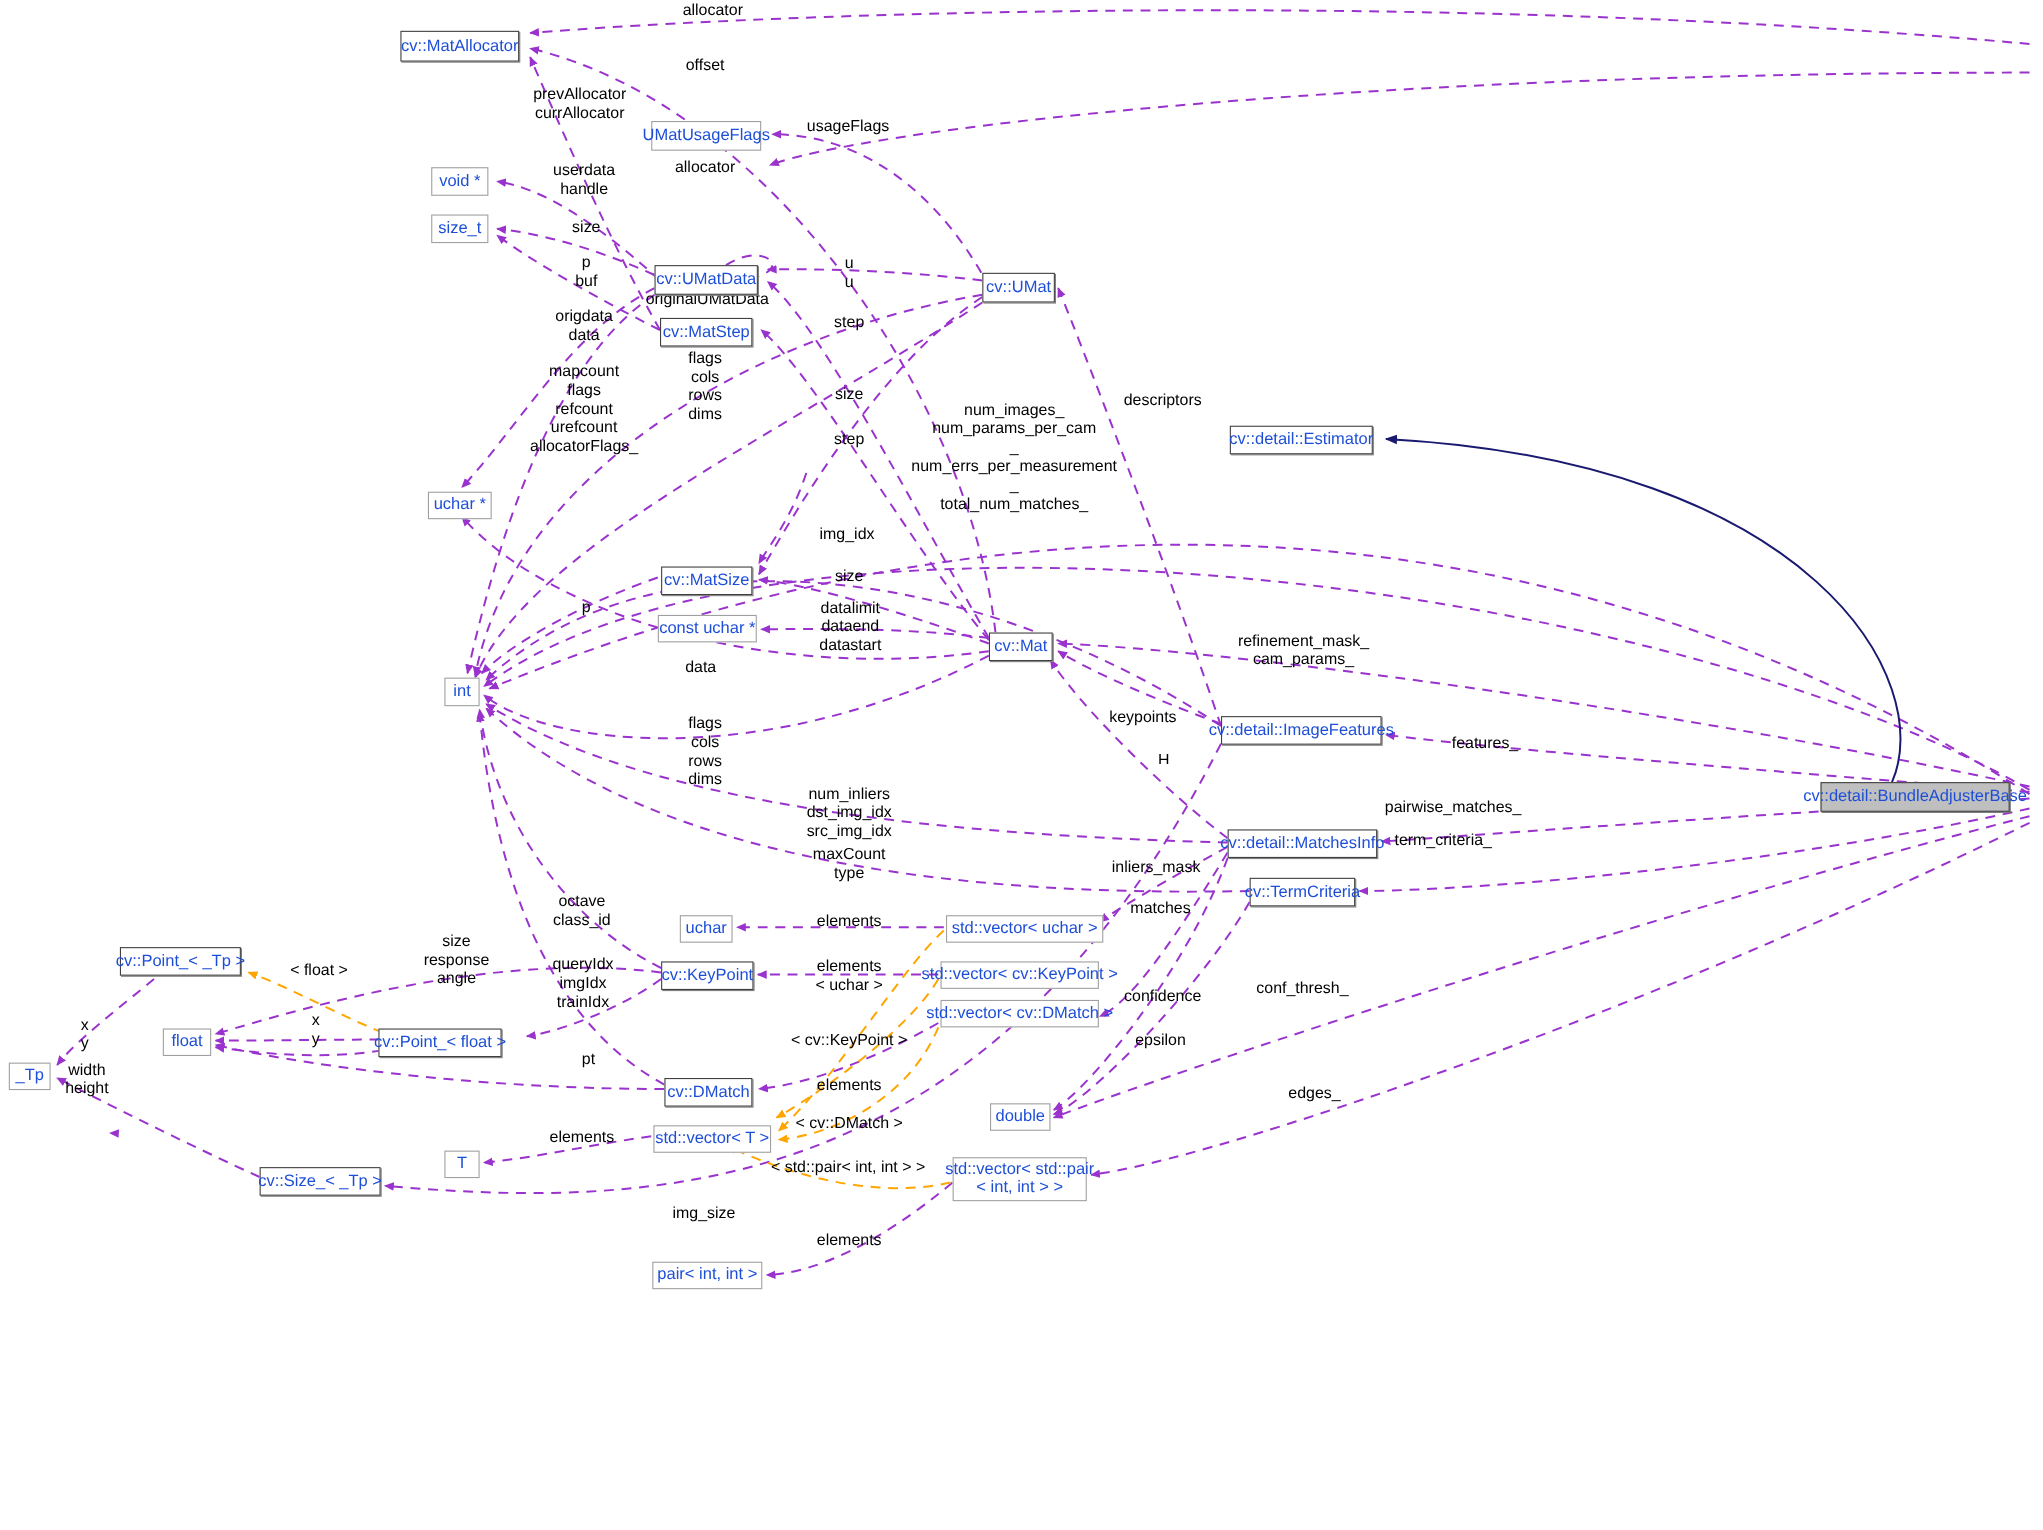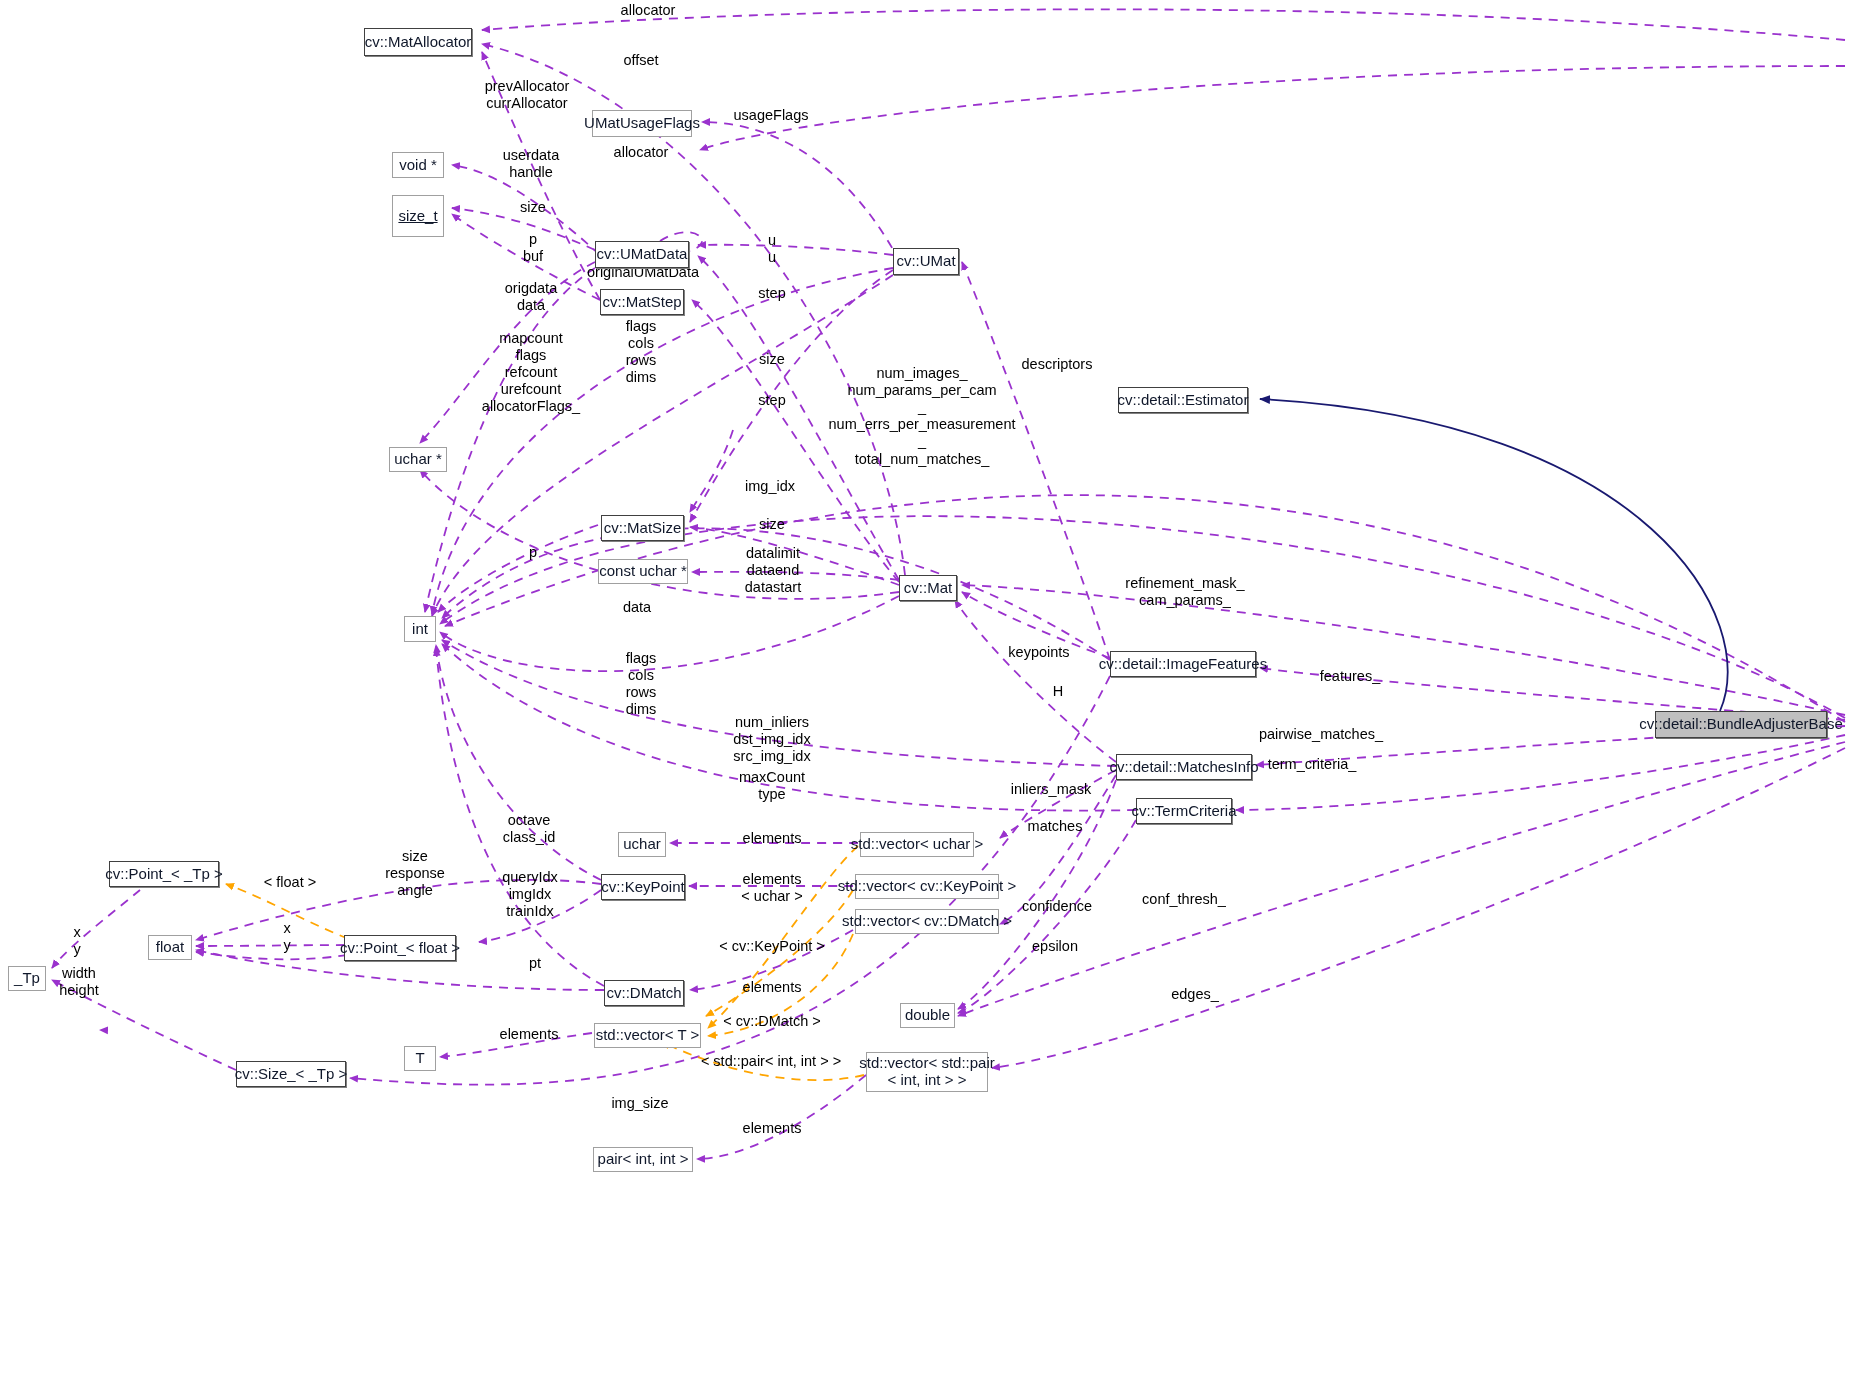--- a/index.html
+++ b/index.html
@@ -18,21 +18,21 @@
   }
   .node{
     position:absolute;
     box-sizing:border-box;
     display:flex;
     align-items:center;
     justify-content:center;
     text-align:center;
     white-space:pre;
     line-height:1.12;
-    color:#0f172a;
+    color:#1d4ed8;
     font-size:15px;
     background:#ffffff;
     z-index:5;
   }
   
   .node.plain{ border:1px solid #a0a0a0; }
   
   .node.cls{ border:1.6px solid #404040; box-shadow:1px 1px 0 0 #808080; }
   
   .node.current{ border:1.6px solid #404040; background:#bfbfbf; box-shadow:1px 1px 0 0 #707070;}
@@ -199,36 +199,36 @@
     <g fill="none" stroke="#191970" stroke-width="1.8" marker-end="url(#ar-b)">
 
       <path d="M1720,711 C1760,620 1650,420 1260,399"></path>
     </g>
   </svg>
 
   <div id="node-layer">
       <div class="node cls" style="left: 364px; top: 28px; width: 108px; height: 28px;">cv::MatAllocator</div>
       <div class="node plain" style="left: 592px; top: 110px; width: 100px; height: 27px;">UMatUsageFlags</div>
       <div class="node plain" style="left: 392px; top: 152px; width: 52px; height: 26px;">void *</div>
-      <div class="node plain" style="left: 392px; top: 195px; width: 52px; height: 42px; text-decoration: underline;">size_t</div>
+      <div class="node plain" style="left: 392px; top: 195px; width: 52px; height: 26px;">size_t</div>
       <div class="node cls" style="left: 595px; top: 241px; width: 94px; height: 27px;">cv::UMatData</div>
       <div class="node cls" style="left: 893px; top: 248px; width: 66px; height: 27px;">cv::UMat</div>
       <div class="node cls" style="left: 600px; top: 289px; width: 84px; height: 26px;">cv::MatStep</div>
       <div class="node cls" style="left: 1118px; top: 387px; width: 130px; height: 26px;">cv::detail::Estimator</div>
       <div class="node plain" style="left: 389px; top: 447px; width: 58px; height: 25px;">uchar *</div>
       <div class="node cls" style="left: 601px; top: 515px; width: 83px; height: 26px;">cv::MatSize</div>
       <div class="node plain" style="left: 598px; top: 559px; width: 90px; height: 25px;">const uchar *</div>
       <div class="node cls" style="left: 899px; top: 575px; width: 58px; height: 26px;">cv::Mat</div>
       <div class="node plain" style="left: 404px; top: 616px; width: 32px; height: 26px;">int</div>
       <div class="node cls" style="left: 1110px; top: 651px; width: 146px; height: 26px;">cv::detail::ImageFeatures</div>
       <div class="node current" style="left: 1655px; top: 711px; width: 172px; height: 27px;">cv::detail::BundleAdjusterBase</div>
       <div class="node cls" style="left: 1116px; top: 754px; width: 136px; height: 26px;">cv::detail::MatchesInfo</div>
       <div class="node cls" style="left: 1136px; top: 798px; width: 96px; height: 26px;">cv::TermCriteria</div>
       <div class="node plain" style="left: 618px; top: 832px; width: 48px; height: 25px;">uchar</div>
-      <div class="node plain" style="left: 860px; top: 832px; width: 114px; height: 25px;">std::vector&lt; uchar &gt;</div>
+      <div class="node plain" style="left: 860px; top: 832px; width: 143px; height: 25px;">std::vector&lt; uchar &gt;</div>
       <div class="node cls" style="left: 109px; top: 861px; width: 110px; height: 26px;">cv::Point_&lt; _Tp &gt;</div>
       <div class="node cls" style="left: 601px; top: 874px; width: 84px; height: 26px;">cv::KeyPoint</div>
       <div class="node plain" style="left: 855px; top: 874px; width: 144px; height: 25px;">std::vector&lt; cv::KeyPoint &gt;</div>
       <div class="node plain" style="left: 855px; top: 909px; width: 144px; height: 25px;">std::vector&lt; cv::DMatch &gt;</div>
       <div class="node plain" style="left: 148px; top: 935px; width: 44px; height: 25px;">float</div>
       <div class="node cls" style="left: 344px; top: 935px; width: 112px; height: 26px;">cv::Point_&lt; float &gt;</div>
       <div class="node plain" style="left: 900px; top: 1003px; width: 55px; height: 25px;">double</div>
       <div class="node plain" style="left: 8px; top: 966px; width: 38px; height: 25px;">_Tp</div>
       <div class="node cls" style="left: 604px; top: 980px; width: 80px; height: 26px;">cv::DMatch</div>
       <div class="node plain" style="left: 594px; top: 1023px; width: 107px; height: 25px;">std::vector&lt; T &gt;</div>

